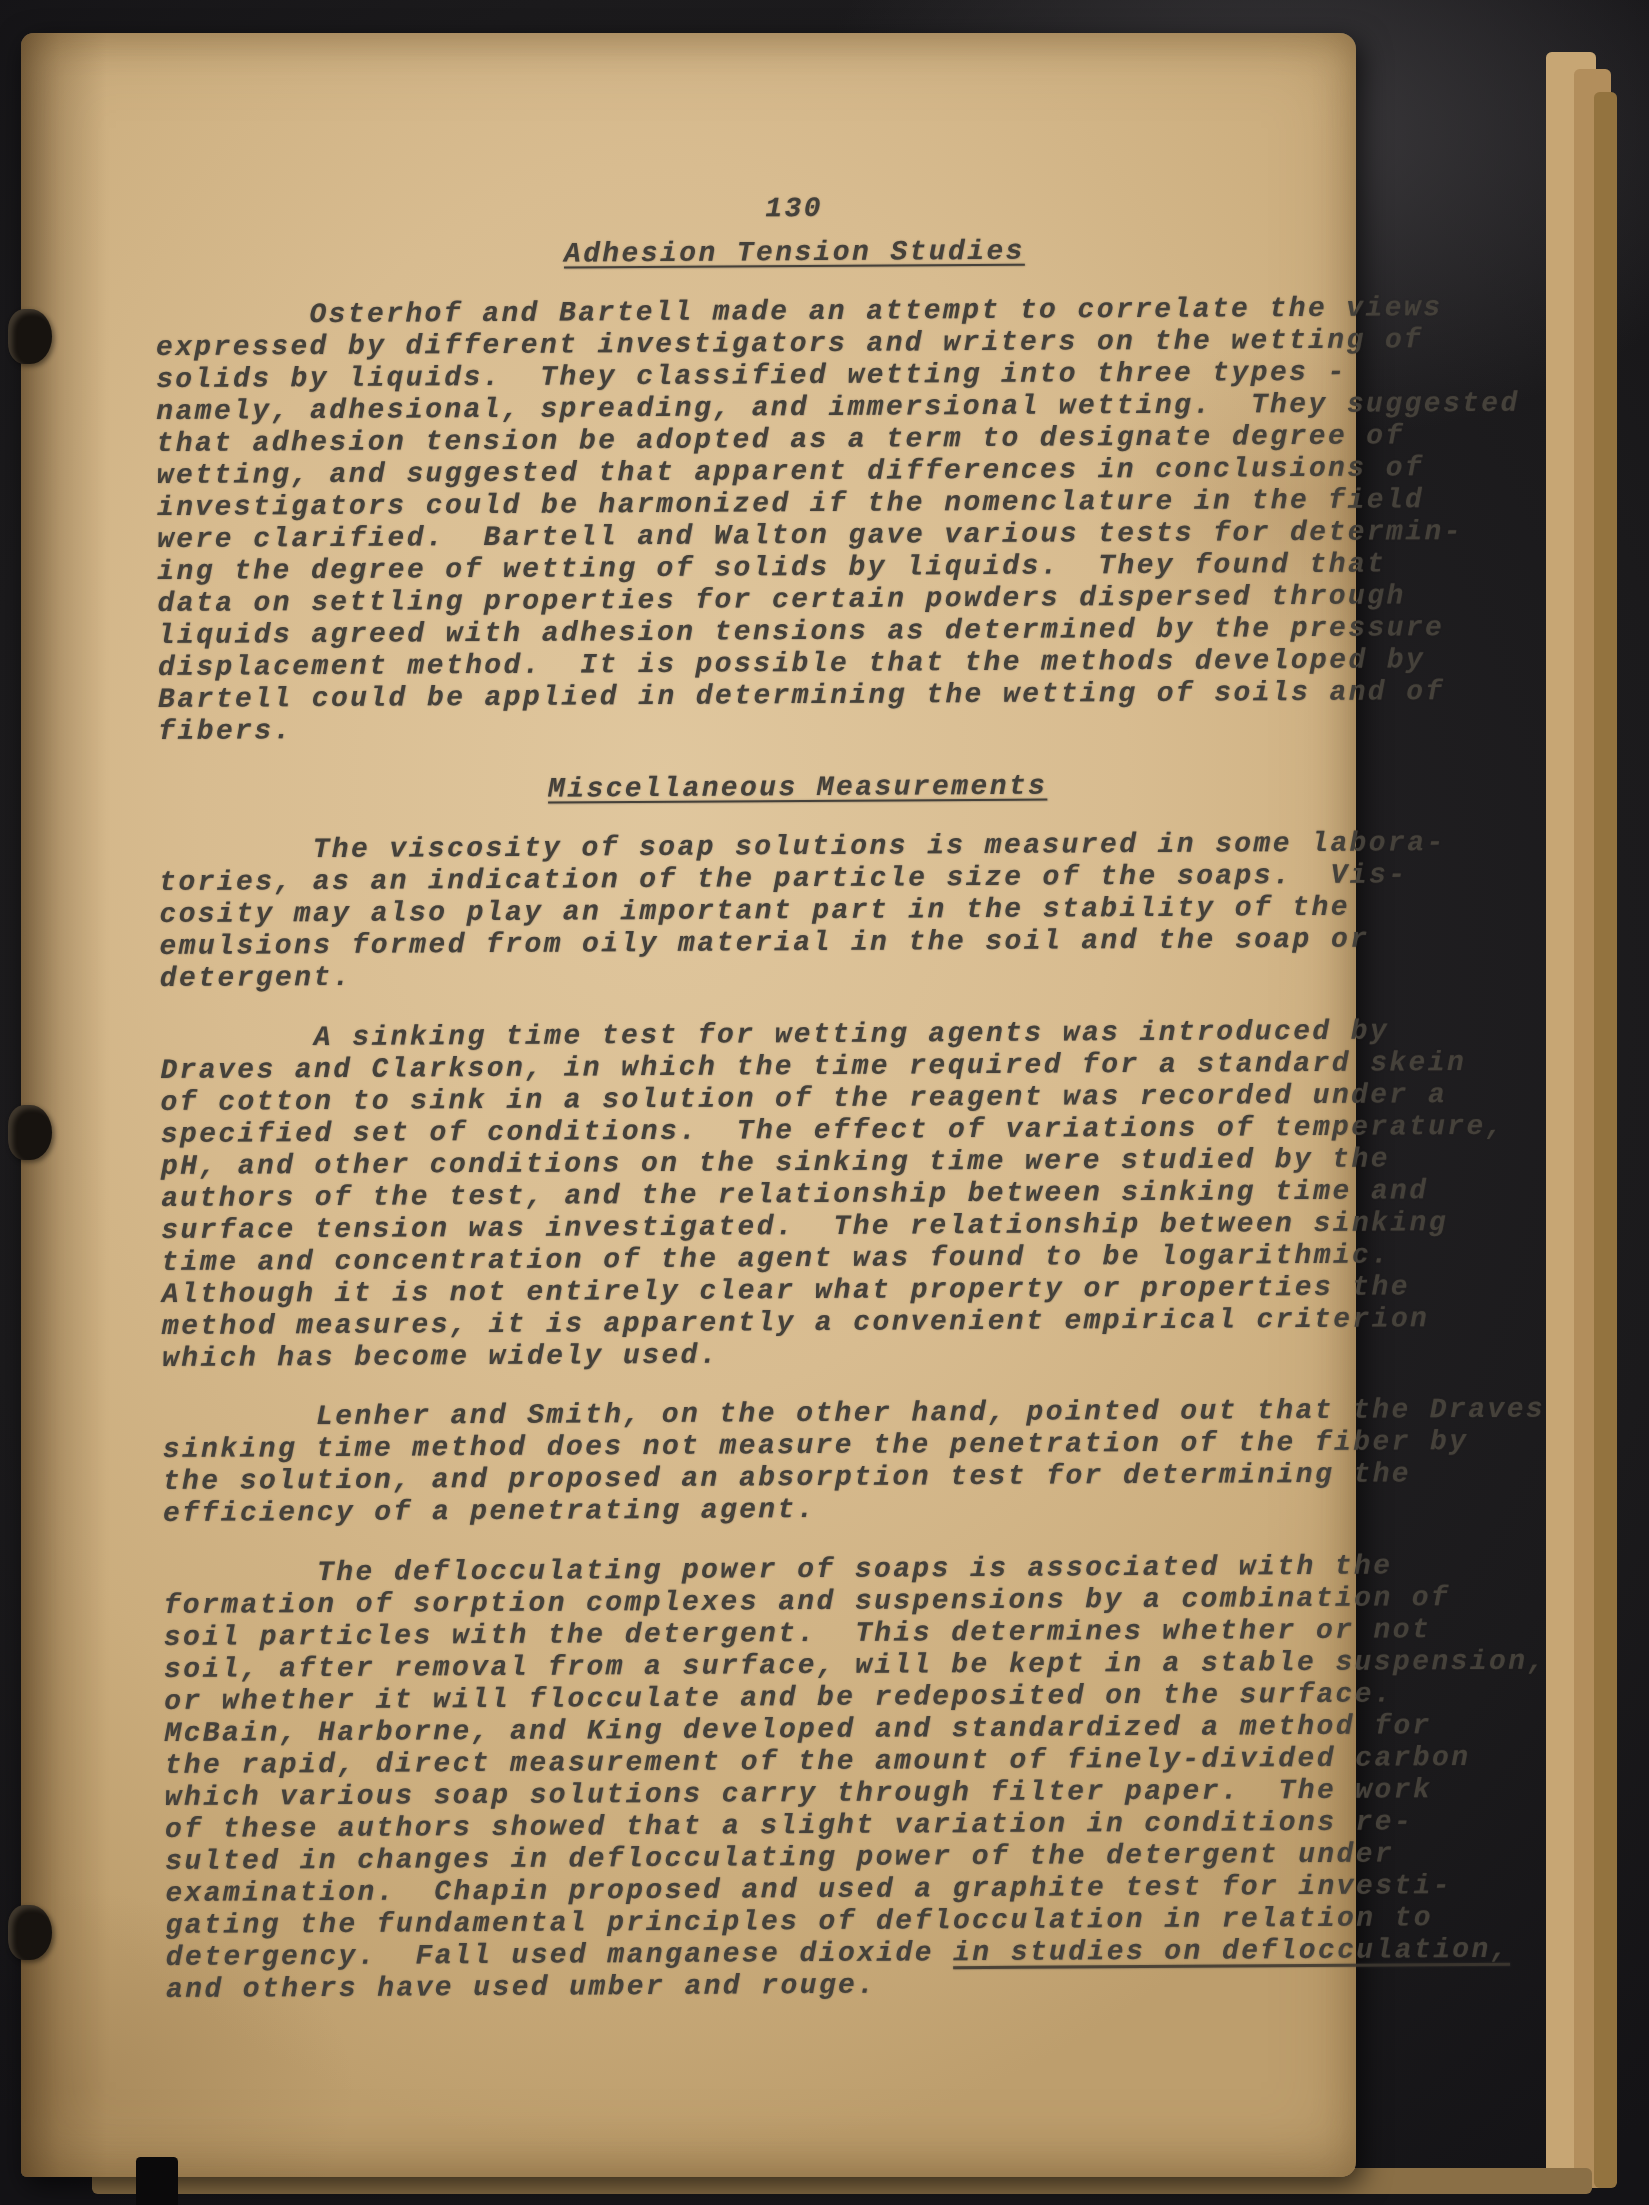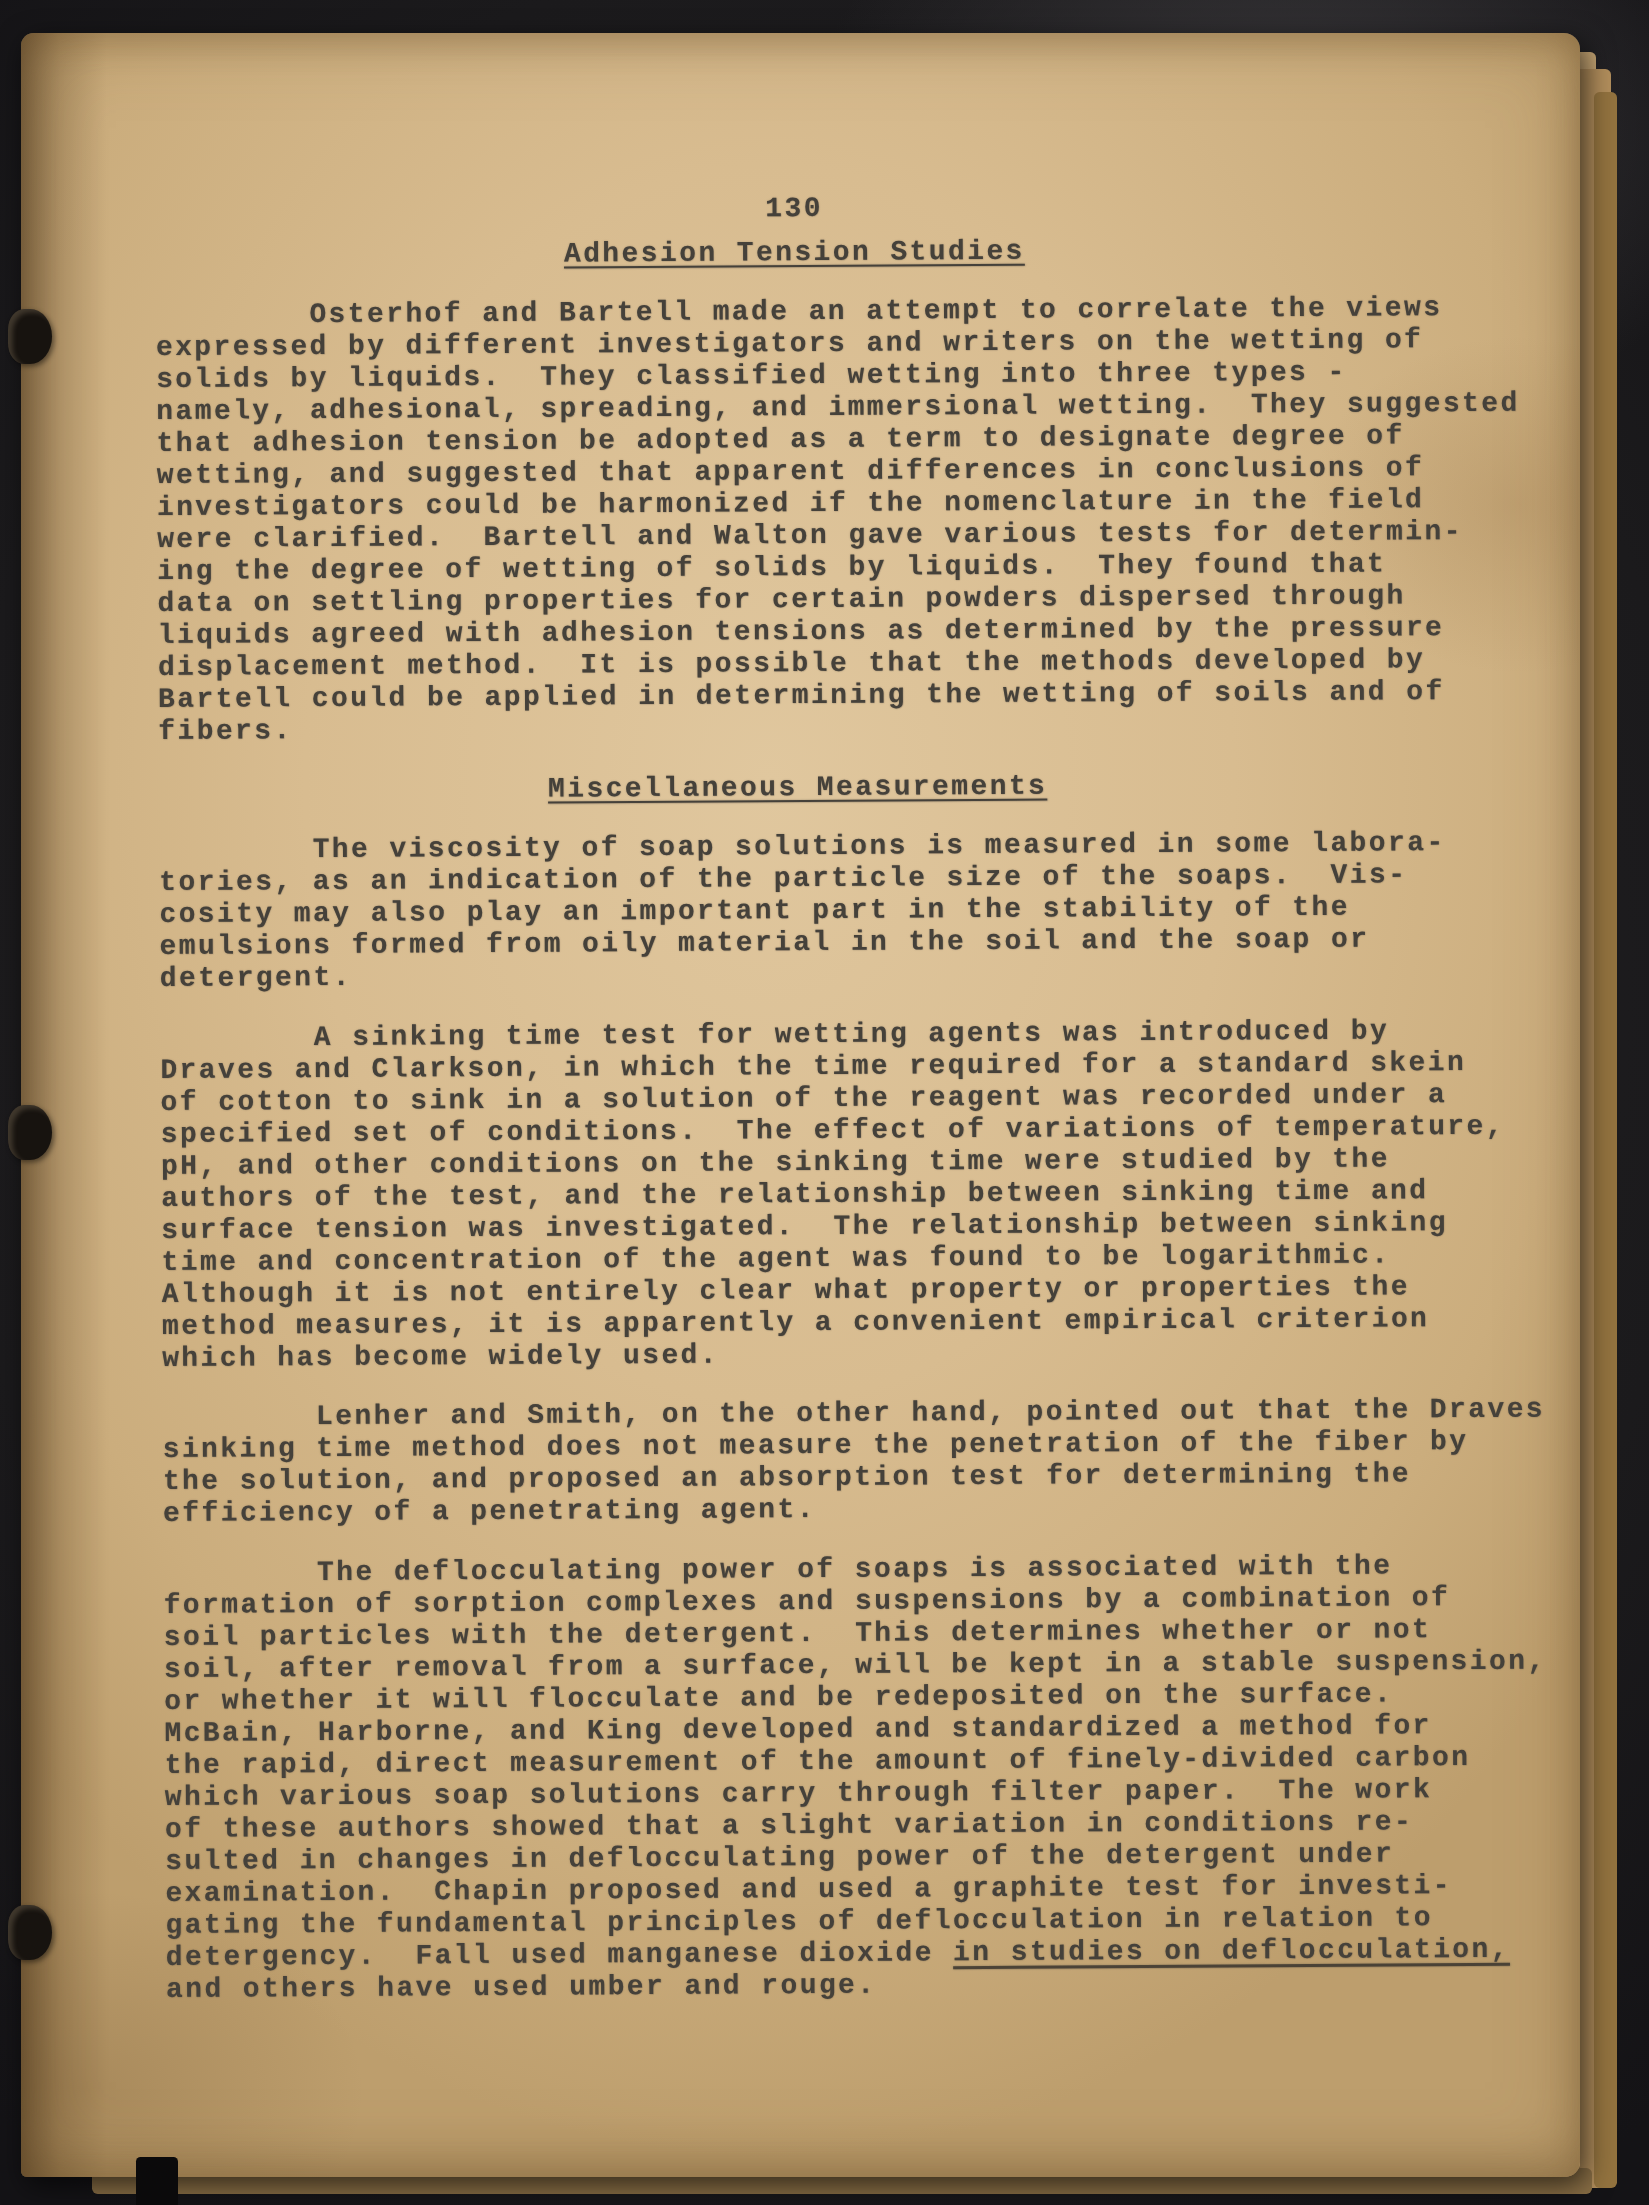--- a/index.html
+++ b/index.html
@@ -27,32 +27,33 @@
   }
   .strip-1 { left: 1546px; top: 52px;  width: 50px; height: 2134px; background: #c7a674; }
   .strip-2 { left: 1574px; top: 69px; width: 37px; height: 2119px; background: #b28e5c; }
   .strip-3 { left: 1594px; top: 92px; width: 23px; height: 2096px; background: #93733f; }
   .strip-bottom { left: 92px; top: 2168px; width: 1500px; height: 26px; background: #8a6f46; }
 
   .paper {
     position: absolute;
     left: 20.6px;
     top: 33px;
-    width: 1559px;
+    width: 1335px;
     height: 2144px;
     background:
       radial-gradient(ellipse 298px 241px at 96% 22%, rgba(150,115,70,0.28) 0%, rgba(150,115,70,0) 70%),
       radial-gradient(ellipse 401px 286px at 4% 96%, rgba(120,90,50,0.30) 0%, rgba(120,90,50,0) 70%),
       radial-gradient(ellipse 1031px 1374px at 48% 35%, #e0c79e 0%, #d8bc90 45%, #cbad7d 80%, #bd9e6d 100%);
     border-radius: 12.6px 16px 15px 5.7px;
     box-shadow:
       inset 0 0 80px rgba(115, 85, 45, 0.35),
       inset 0 -15px 40px rgba(100, 72, 38, 0.30),
       inset 0 12.6px 29px rgba(110, 82, 44, 0.25),
       5.7px 8px 27.5px rgba(0,0,0,0.65);
+    font-style: italic;
   }
 
   
   .binding-shadow {
     position: absolute;
     left: 0; top: 0; bottom: 0;
     width: 86px;
     border-radius: 12.6px 0 0 5.7px;
     background: linear-gradient(90deg, rgba(60,40,18,0.45) 0%, rgba(80,55,25,0.22) 45%, rgba(80,55,25,0) 100%);
   }

